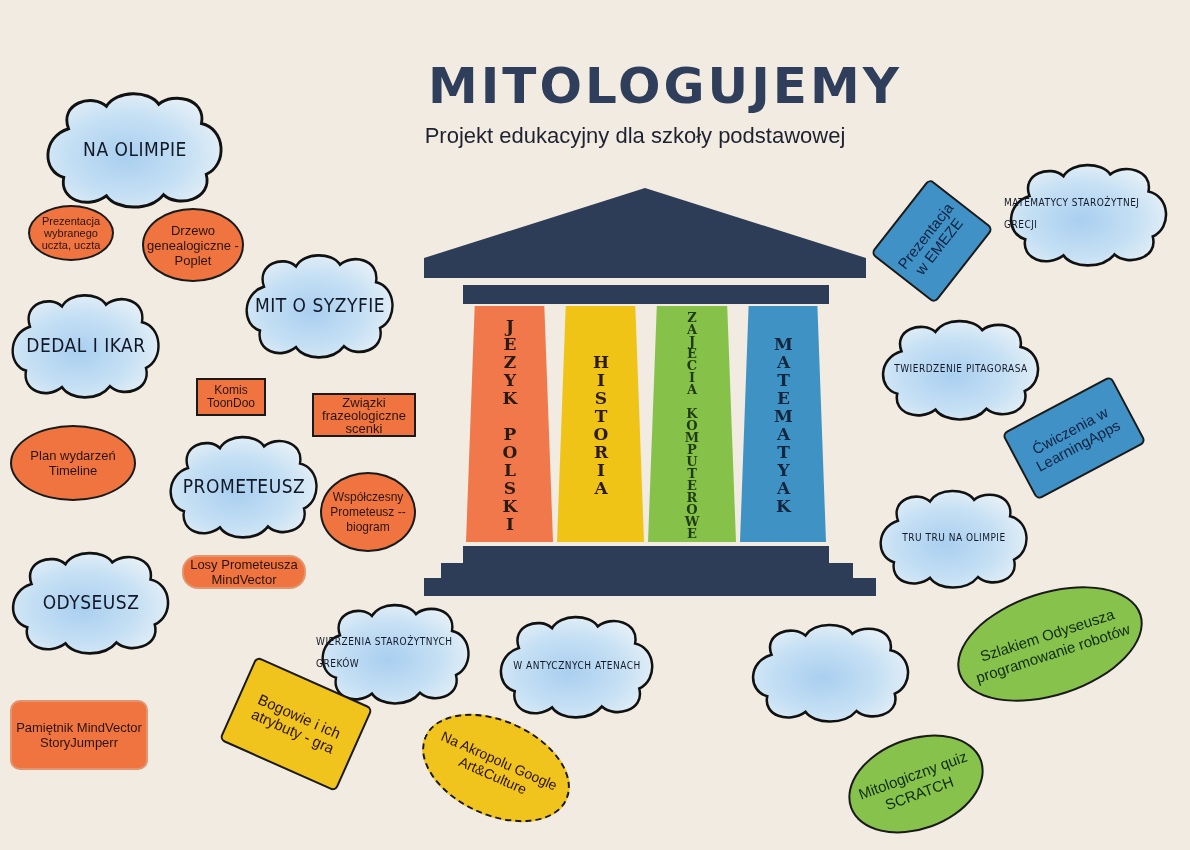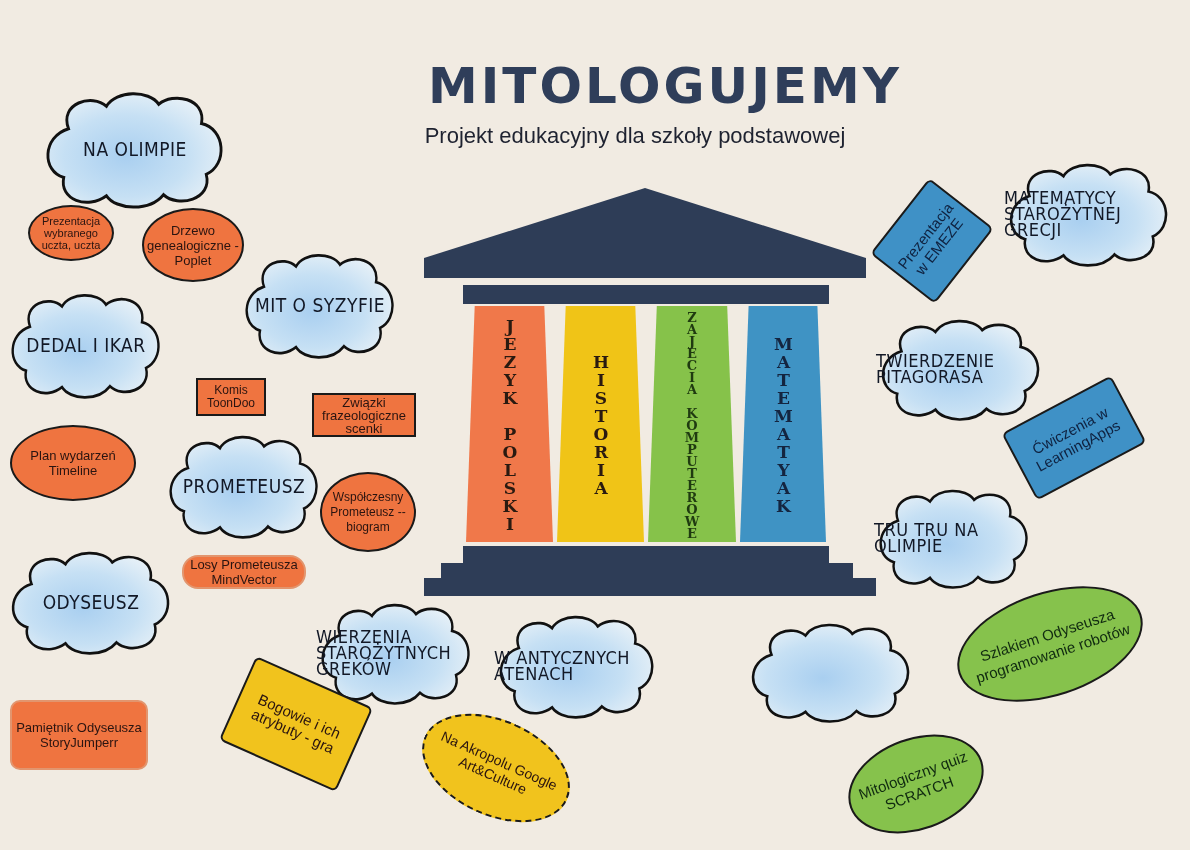--- a/index.html
+++ b/index.html
@@ -49,21 +49,21 @@
 
   
   .cloud {
     display: flex; align-items: center; justify-content: center; text-align: left;
     font-family: "DejaVu Sans Condensed", "DejaVu Sans", sans-serif;
     font-size: 19px; line-height: 21px; letter-spacing: 0.5px;
     color: #121826; text-transform: uppercase;
   }
   .cloud svg { position: absolute; left: 0; top: 0; width: 100%; height: 100%; overflow: visible; }
   .cloud span { position: relative; z-index: 1; }
-  .cloud.small span { font-size: 18px; line-height: 16px; }
+  .cloud.small span { font-size: 10px; line-height: 22px; }
 
   
   .bubble {
     display: flex; align-items: center; justify-content: center; text-align: center;
     font-size: 13px; line-height: 15px; color: #2a1410;
     border: 2.5px solid #1a1a1a;
   }
   .orange { background: #ef7440; }
   .yellow { background: #f1c31d; }
   .green  { background: #86c24c; color: #102a10; }
@@ -161,21 +161,21 @@
   <span>Losy Prometeusza MindVector</span>
 </div>
 
 <div class="abs cloud" style="left:6px;top:548px;width:170px;height:108px;">
   <svg>
       <use href="#cloudShape"></use>
     </svg>
   <span>ODYSEUSZ</span>
 </div>
 <div class="abs bubble orange" style="left:10px;top:700px;width:138px;height:70px;border-radius:10px;border-color:#e2956e;">
-  <span>Pamiętnik Odyseusza StoryJumperr</span>
+  <span>Pamiętnik MindVector StoryJumperr</span>
 </div>
 
 <div class="abs cloud small" style="left:316px;top:600px;width:160px;height:106px;">
   <svg>
       <use href="#cloudShape"></use>
     </svg>
   <span>WIERZENIA STAROŻYTNYCH GREKÓW</span>
 </div>
 <div class="abs bubble yellow rect" style="left:232px;top:678px;width:128px;height:92px;transform:rotate(24deg);font-size:15px;line-height:16px;">
   <span>Bogowie i ich atrybuty - gra</span>

